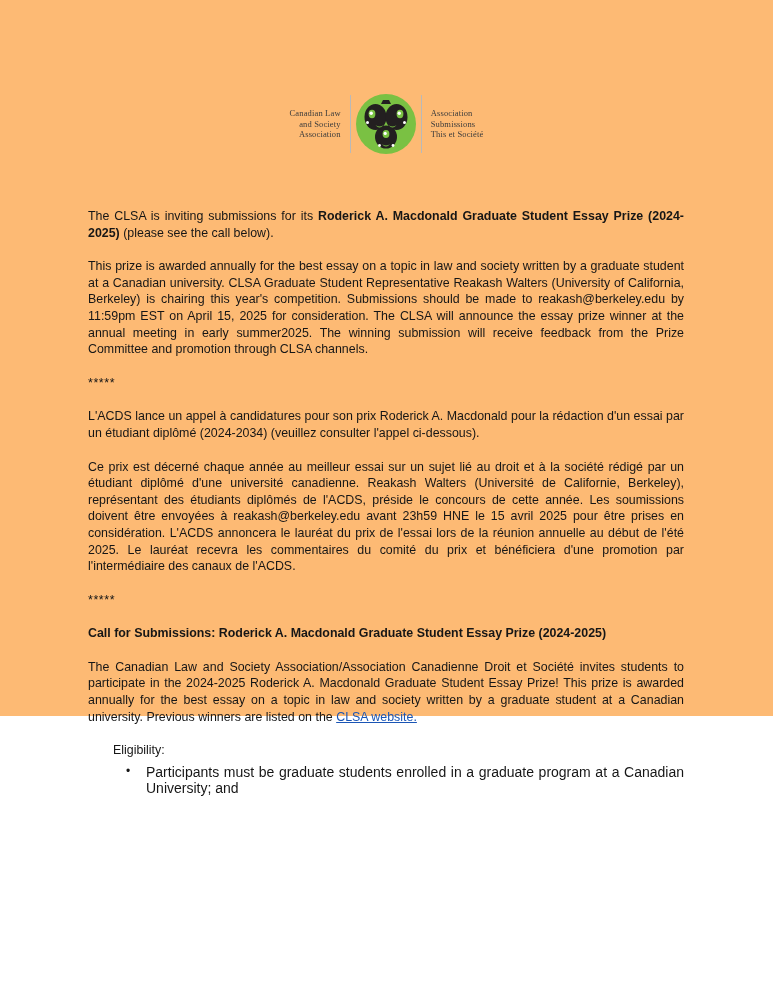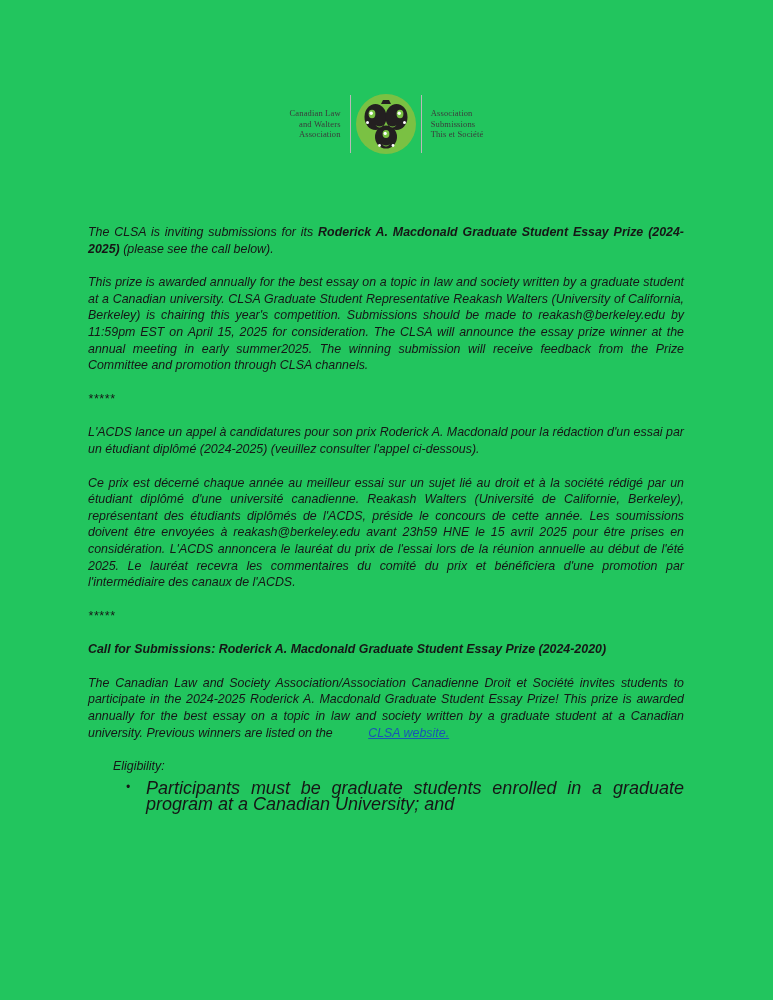--- a/index.html
+++ b/index.html
@@ -12,22 +12,22 @@
     width: 773px;
     height: 1000px;
     overflow: hidden;
     font-family: "Liberation Sans", sans-serif;
     color: #000000;
     -webkit-font-smoothing: antialiased;
   }
   .page {
     position: relative;
     width: 773px;
-    height: 1000px;
-    background: #22c55e;
+    height: 716px;
+    background: #fdba74;
     box-sizing: border-box;
   }
 
   
   .masthead {
     position: absolute;
     left: 0;
     top: 86px;
     width: 773px;
     display: flex;
@@ -64,23 +64,22 @@
     width: 70px;
     height: 70px;
     position: relative;
     flex: 0 0 auto;
   }
 
   
   .content {
     position: absolute;
     left: 88px;
-    top: 224px;
+    top: 208px;
     width: 596px;
-    font-style: italic;
   }
   p.body {
     margin: 0 0 17px 0;
     font-size: 12.4px;
     line-height: 16.6px;
     text-align: justify;
     color: #161616;
     letter-spacing: 0.01px;
   }
   p.sep {
@@ -89,21 +88,20 @@
     line-height: 16.6px;
     letter-spacing: 0.6px;
     color: #161616;
   }
   strong, .b {
     font-weight: bold;
   }
   a.link {
     color: #1a55b5;
     text-decoration: underline;
-    margin-left: 32px;
   }
   .heading {
     margin: 0 0 17px 0;
     font-size: 12.4px;
     line-height: 16.6px;
     font-weight: bold;
     color: #161616;
     text-align: left;
   }
   .elig-label {
@@ -113,21 +111,21 @@
     line-height: 16.6px;
     color: #161616;
   }
   ul.elig {
     margin: 0;
     padding: 0 0 0 58px;
     list-style: none;
   }
   ul.elig li {
     position: relative;
-    font-size: 18px;
+    font-size: 14px;
     line-height: 16.6px;
     text-align: justify;
     color: #161616;
     margin-bottom: 8px;
   }
   ul.elig li::before {
     content: "\2022";
     position: absolute;
     left: -20px;
     top: -1px;
@@ -138,21 +136,21 @@
 </head>
 <body>
 
 <div class="page">
 
   <div class="masthead">
     <div class="logo-lockup">
 
       <div class="logo-text left">
         <div>Canadian Law</div>
-        <div>and Walters</div>
+        <div>and Society</div>
         <div>Association</div>
       </div>
 
       <div class="logo-divider"></div>
 
       <div class="logo-mark">
         <svg viewBox="0 0 70 70" width="70" height="70" aria-hidden="true">
           <circle cx="35" cy="35" r="30" fill="#7ac143"></circle>
           <g fill="#231f20">
 
@@ -196,27 +194,27 @@
   </div>
 
   <div class="content">
 
     <p class="body"><span>The CLSA is inviting submissions for its </span><strong>Roderick A. Macdonald Graduate Student Essay Prize (2024-2025)</strong><span> (please see the call below).</span></p>
 
     <p class="body">This prize is awarded annually for the best essay on a topic in law and society written by a graduate student at a Canadian university. CLSA Graduate Student Representative Reakash Walters (University of California, Berkeley) is chairing this year's competition. Submissions should be made to reakash@berkeley.edu by 11:59pm EST on April 15, 2025 for consideration. The CLSA will announce the essay prize winner at the annual meeting in early summer2025. The winning submission will receive feedback from the Prize Committee and promotion through CLSA channels.</p>
 
     <p class="sep">*****</p>
 
-    <p class="body">L'ACDS lance un appel à candidatures pour son prix Roderick A. Macdonald pour la rédaction d'un essai par un étudiant diplômé (2024-2025) (veuillez consulter l'appel ci-dessous).</p>
+    <p class="body">L'ACDS lance un appel à candidatures pour son prix Roderick A. Macdonald pour la rédaction d'un essai par un étudiant diplômé (2024-2034) (veuillez consulter l'appel ci-dessous).</p>
 
     <p class="body">Ce prix est décerné chaque année au meilleur essai sur un sujet lié au droit et à la société rédigé par un étudiant diplômé d'une université canadienne. Reakash Walters (Université de Californie, Berkeley), représentant des étudiants diplômés de l'ACDS, préside le concours de cette année. Les soumissions doivent être envoyées à reakash@berkeley.edu avant 23h59 HNE le 15 avril 2025 pour être prises en considération. L'ACDS annoncera le lauréat du prix de l'essai lors de la réunion annuelle au début de l'été 2025. Le lauréat recevra les commentaires du comité du prix et bénéficiera d'une promotion par l'intermédiaire des canaux de l'ACDS.</p>
 
     <p class="sep">*****</p>
 
-    <p class="heading">Call for Submissions: Roderick A. Macdonald Graduate Student Essay Prize (2024-2020)</p>
+    <p class="heading">Call for Submissions: Roderick A. Macdonald Graduate Student Essay Prize (2024-2025)</p>
 
     <p class="body"><span>The Canadian Law and Society Association/Association Canadienne Droit et Société invites students to participate in the 2024-2025 Roderick A. Macdonald Graduate Student Essay Prize! This prize is awarded annually for the best essay on a topic in law and society written by a graduate student at a Canadian university. Previous winners are listed on the </span><a class="link" href="#">CLSA website.</a></p>
 
 
     <p class="elig-label">Eligibility:</p>
 
     <ul class="elig">
       <li>Participants must be graduate students enrolled in a graduate program at a Canadian University; and</li>
     </ul>
 

